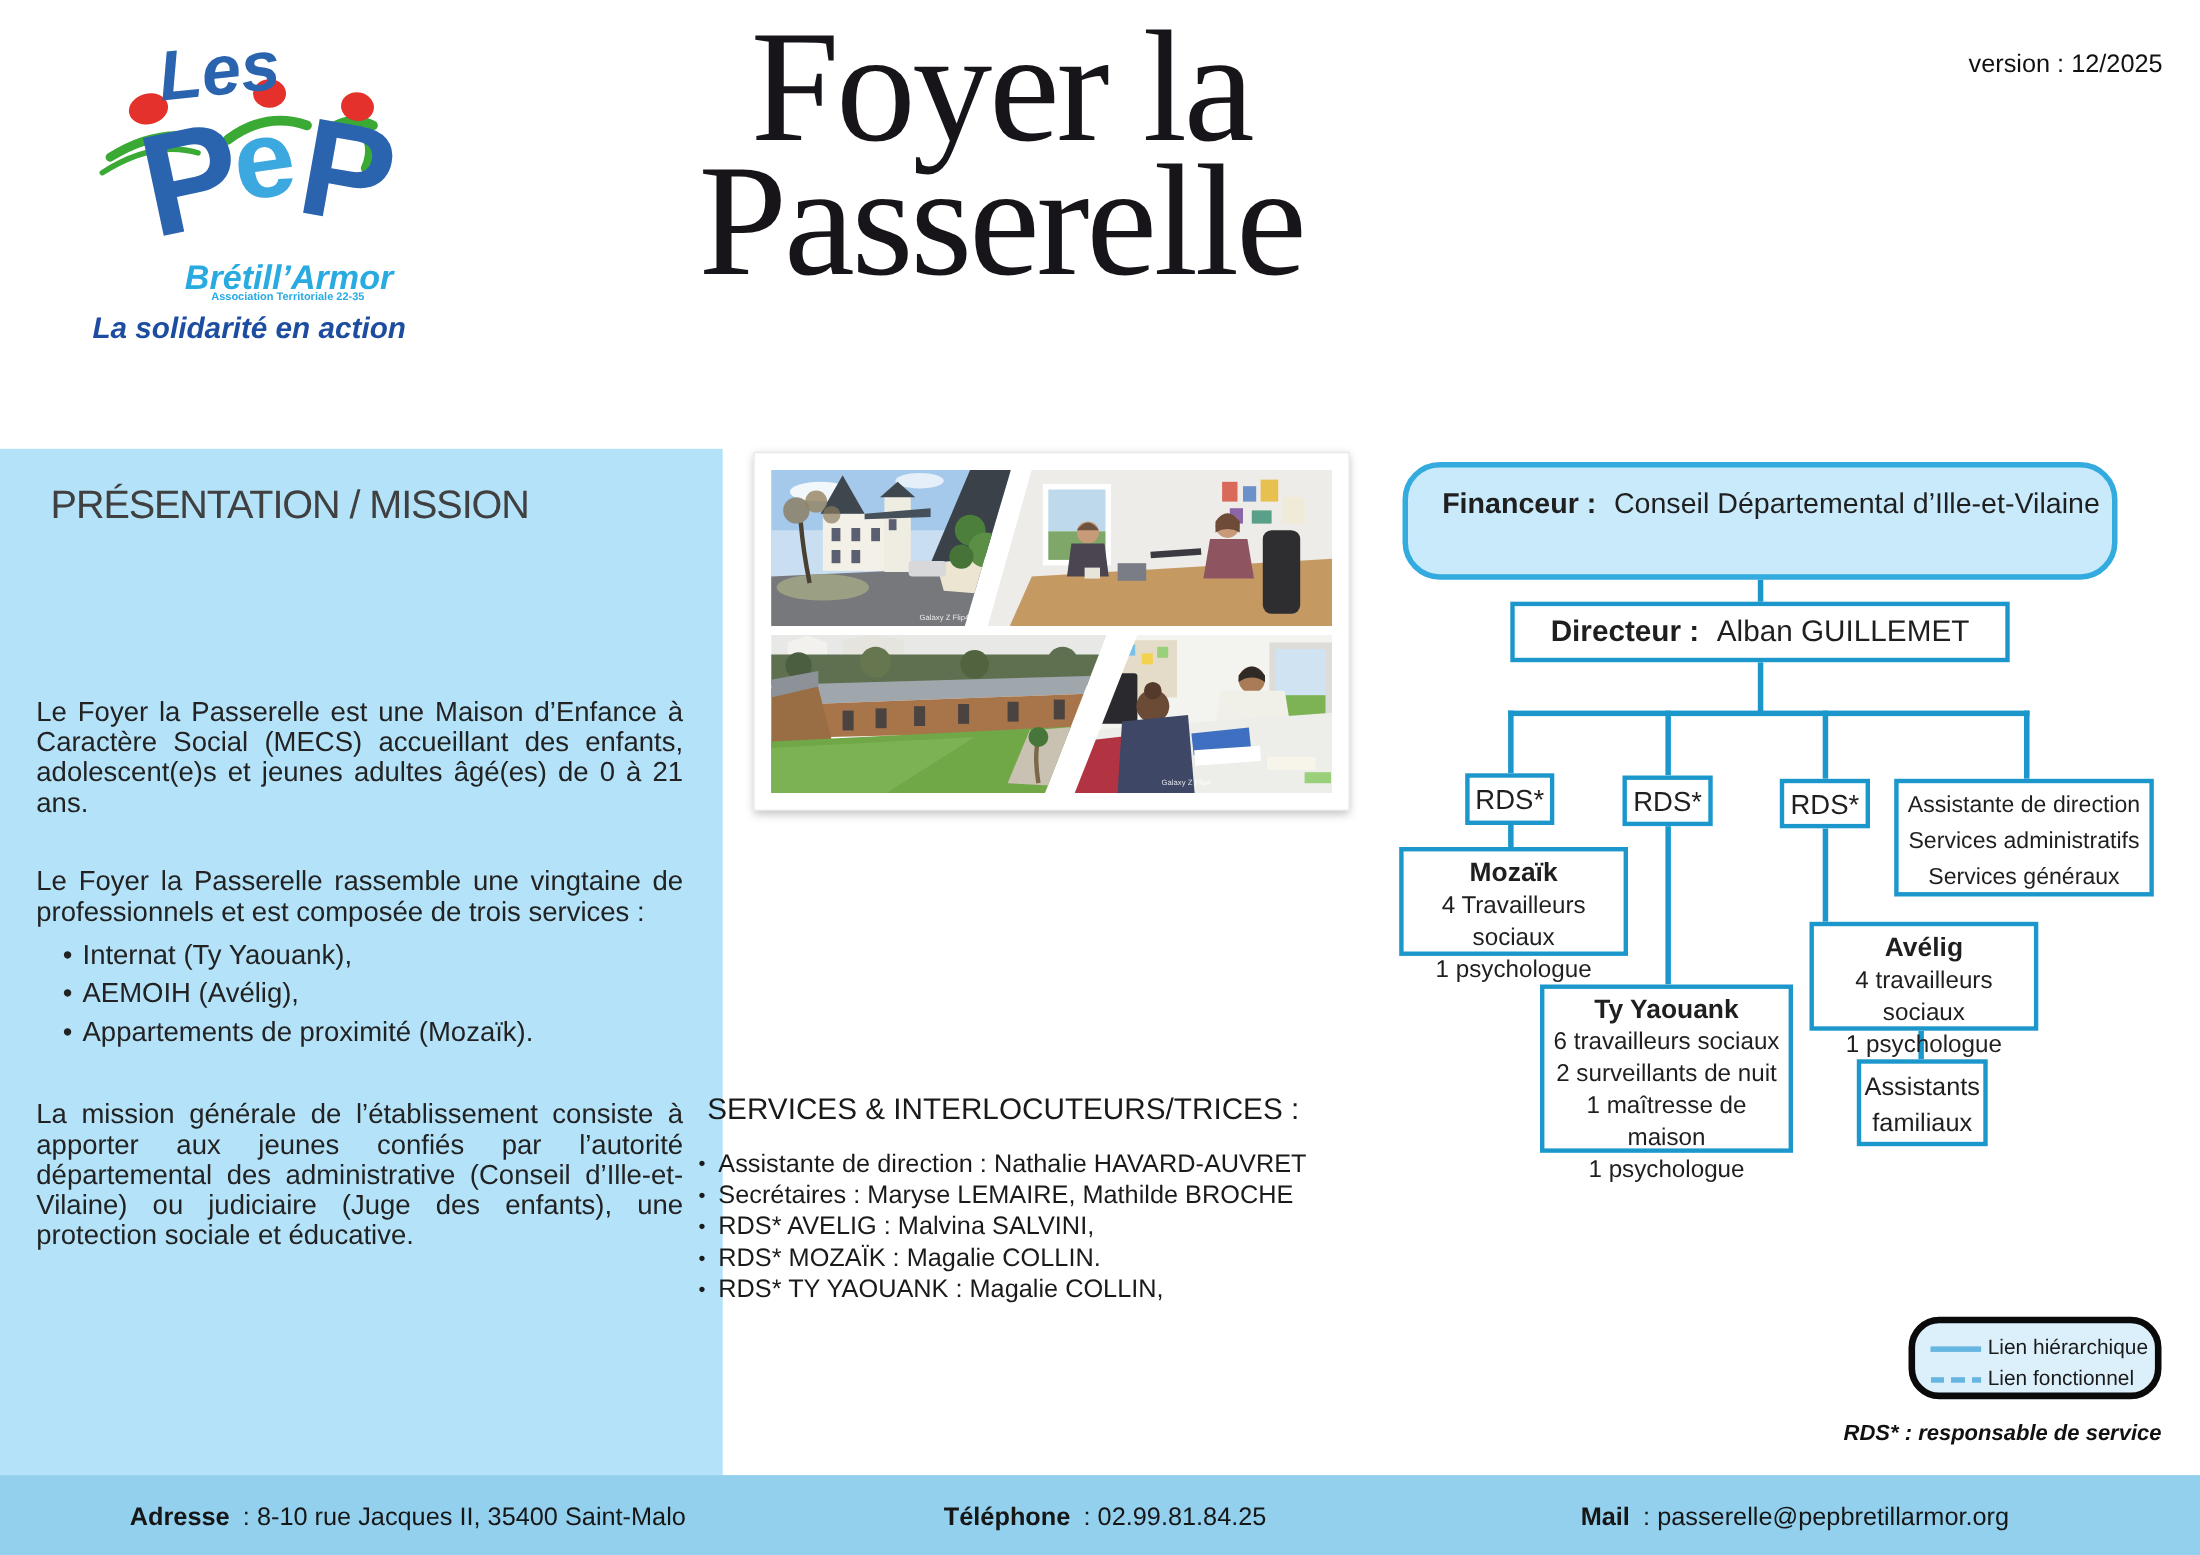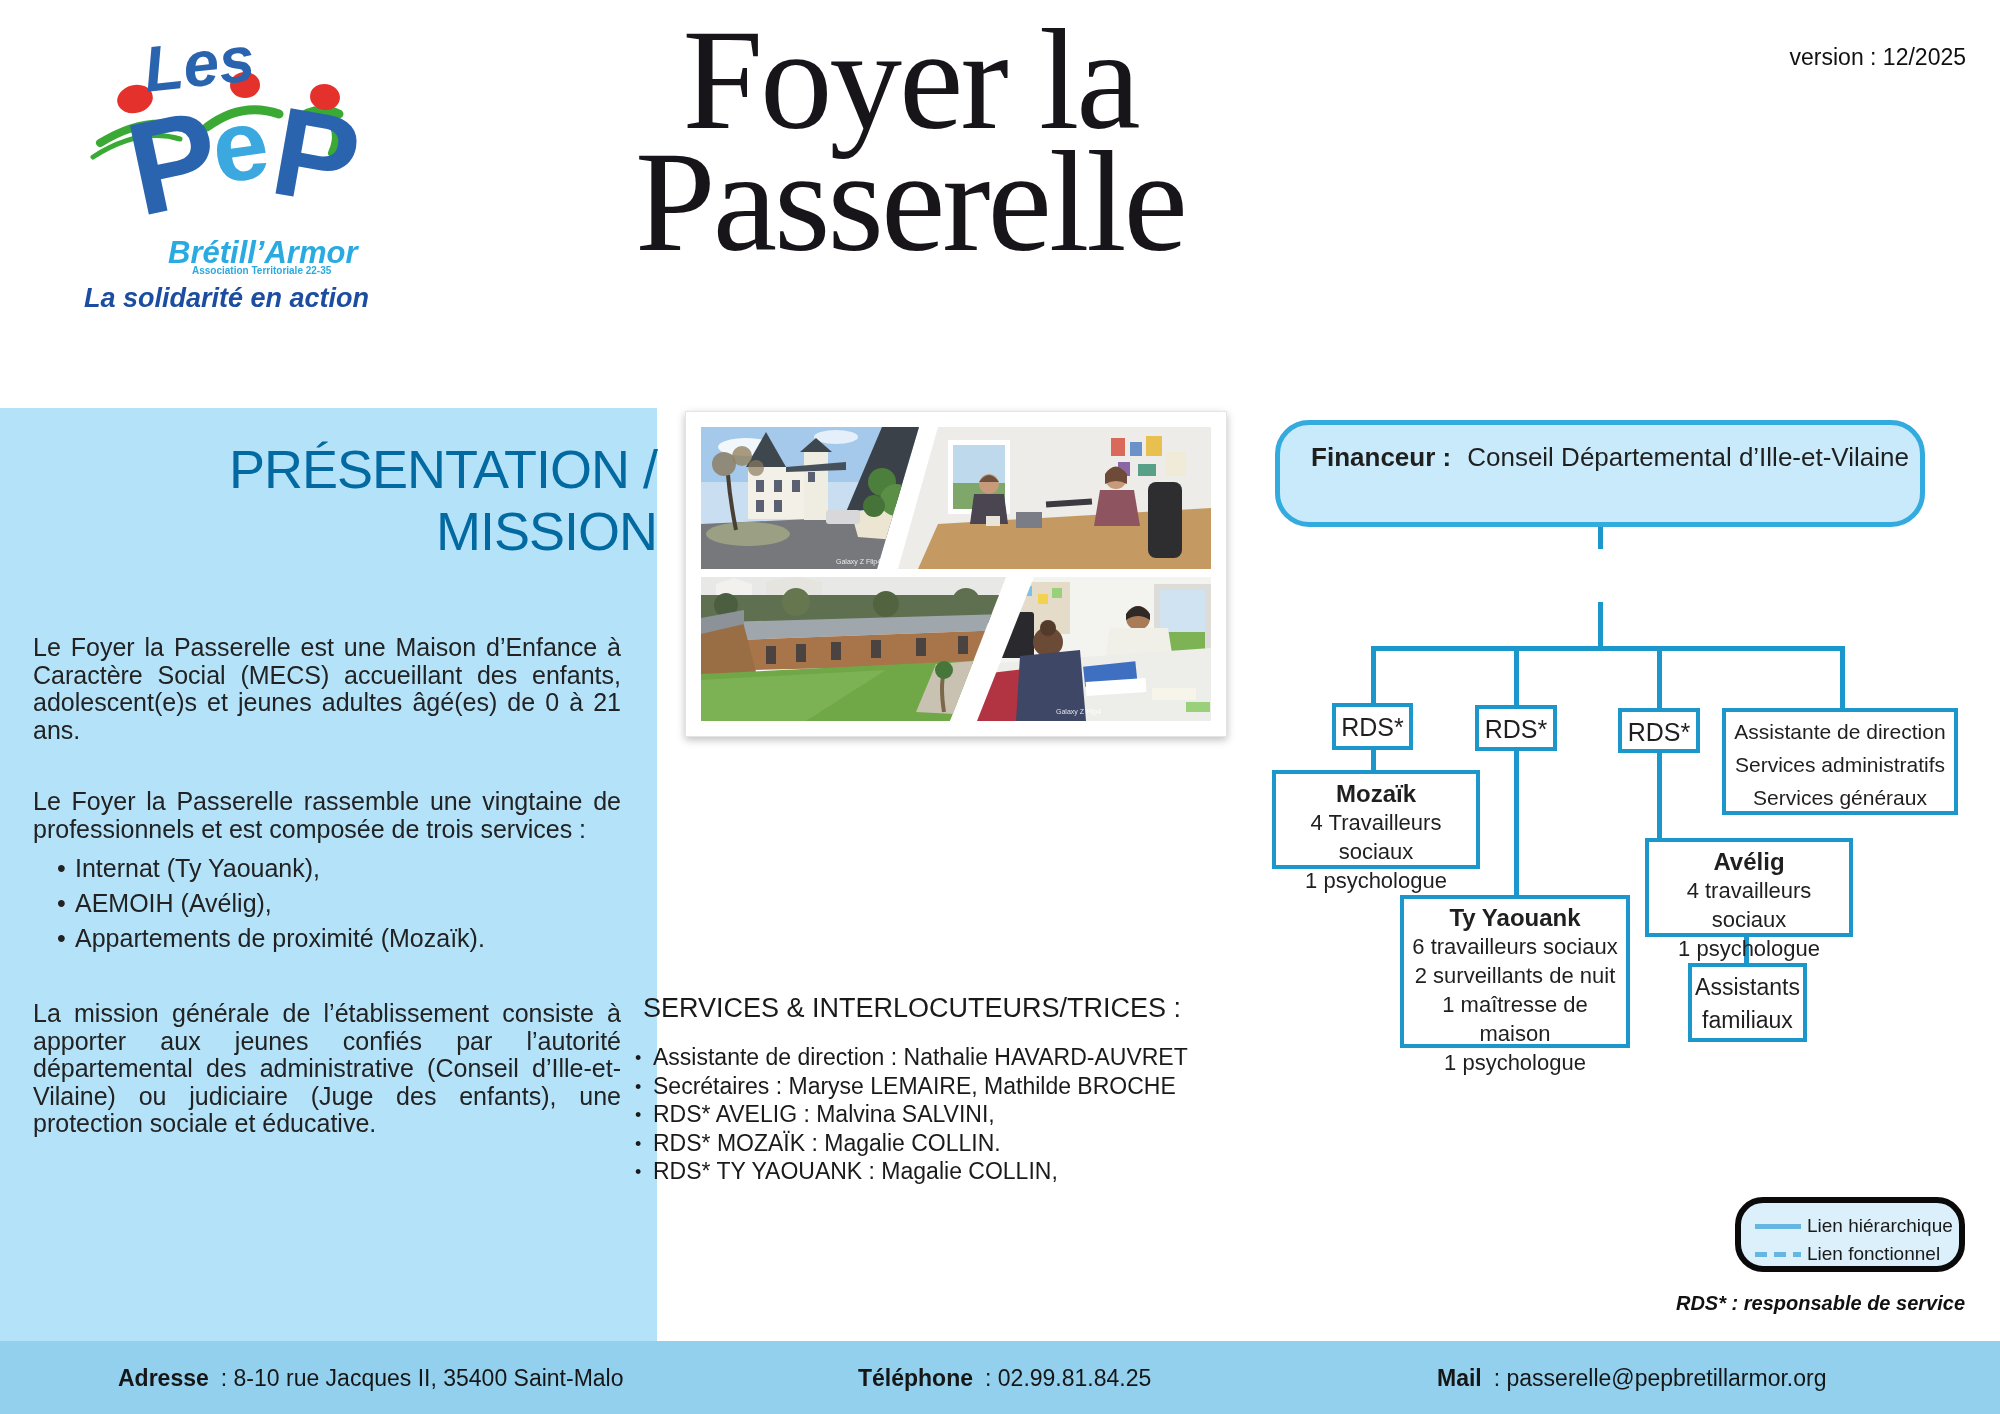--- a/index.html
+++ b/index.html
@@ -24,21 +24,21 @@
   .logo .p2{left:214px;top:92px;font-size:126px;font-weight:bold;color:#2b64ae;
             transform:rotate(10deg);line-height:100px;}
   .logo .brand{left:108px;top:220px;width:220px;font-size:31px;font-weight:bold;
                font-style:italic;color:#29abe2;}
   .logo .assoc{left:132px;top:250px;width:220px;font-size:10px;font-weight:bold;color:#29abe2;}
   .logo .tagline{left:24px;top:268px;width:300px;font-size:27px;font-weight:bold;
                  font-style:italic;color:#1c4da0;}
 
   
   .left-panel{left:0;top:408px;width:657px;height:933px;background:#b3e2f9;}
-  .pm-heading{left:46px;top:30px;font-size:54px;color:#0369a1;letter-spacing:-1px;text-align:right;}
+  .pm-heading{left:46px;top:30px;font-size:36px;color:#404040;letter-spacing:-1px;text-align:right;}
   .pm-text{left:33px;top:226px;width:588px;font-size:25px;line-height:27.5px;
            text-align:justify;color:#222;}
   .pm-text p{margin:0 0 44px 0;}
   .pm-text p.tight{margin-bottom:8px;}
   .pm-bullets{margin:0 0 44px 0;padding:0;list-style:none;}
   .pm-bullets li{position:relative;padding-left:42px;line-height:35px;text-align:left;}
   .pm-bullets li::before{content:"•";position:absolute;left:24px;color:#222;}
 
   
   .collage{left:685px;top:411px;width:540px;height:324px;background:#fff;
@@ -281,20 +281,23 @@
   <div class="abs conn" style="left:1840px;top:646px;width:5px;height:62px;"></div>
   <div class="abs conn" style="left:1371px;top:750px;width:5px;height:20px;"></div>
   <div class="abs conn" style="left:1514px;top:751px;width:5px;height:144px;"></div>
   <div class="abs conn" style="left:1657px;top:753px;width:5px;height:85px;"></div>
   <div class="abs conn" style="left:1744px;top:937px;width:5px;height:26px;"></div>
 
   <div class="abs financeur lblval">
     <div><b>Financeur :</b><span style="margin-left:8px;">Conseil Départemental d’Ille-et-Vilaine</span></div>
   </div>
 
+  <div class="abs orgbox dirbox lblval">
+    <b>Directeur :</b><span style="margin-left:8px;">Alban GUILLEMET</span>
+  </div>
 
   <div class="abs orgbox rds rds1">RDS*</div>
   <div class="abs orgbox rds rds2">RDS*</div>
   <div class="abs orgbox rds rds3">RDS*</div>
 
   <div class="abs orgbox dirsvc">
     <div>Assistante de direction</div>
     <div>Services administratifs</div>
     <div>Services généraux</div>
   </div>

